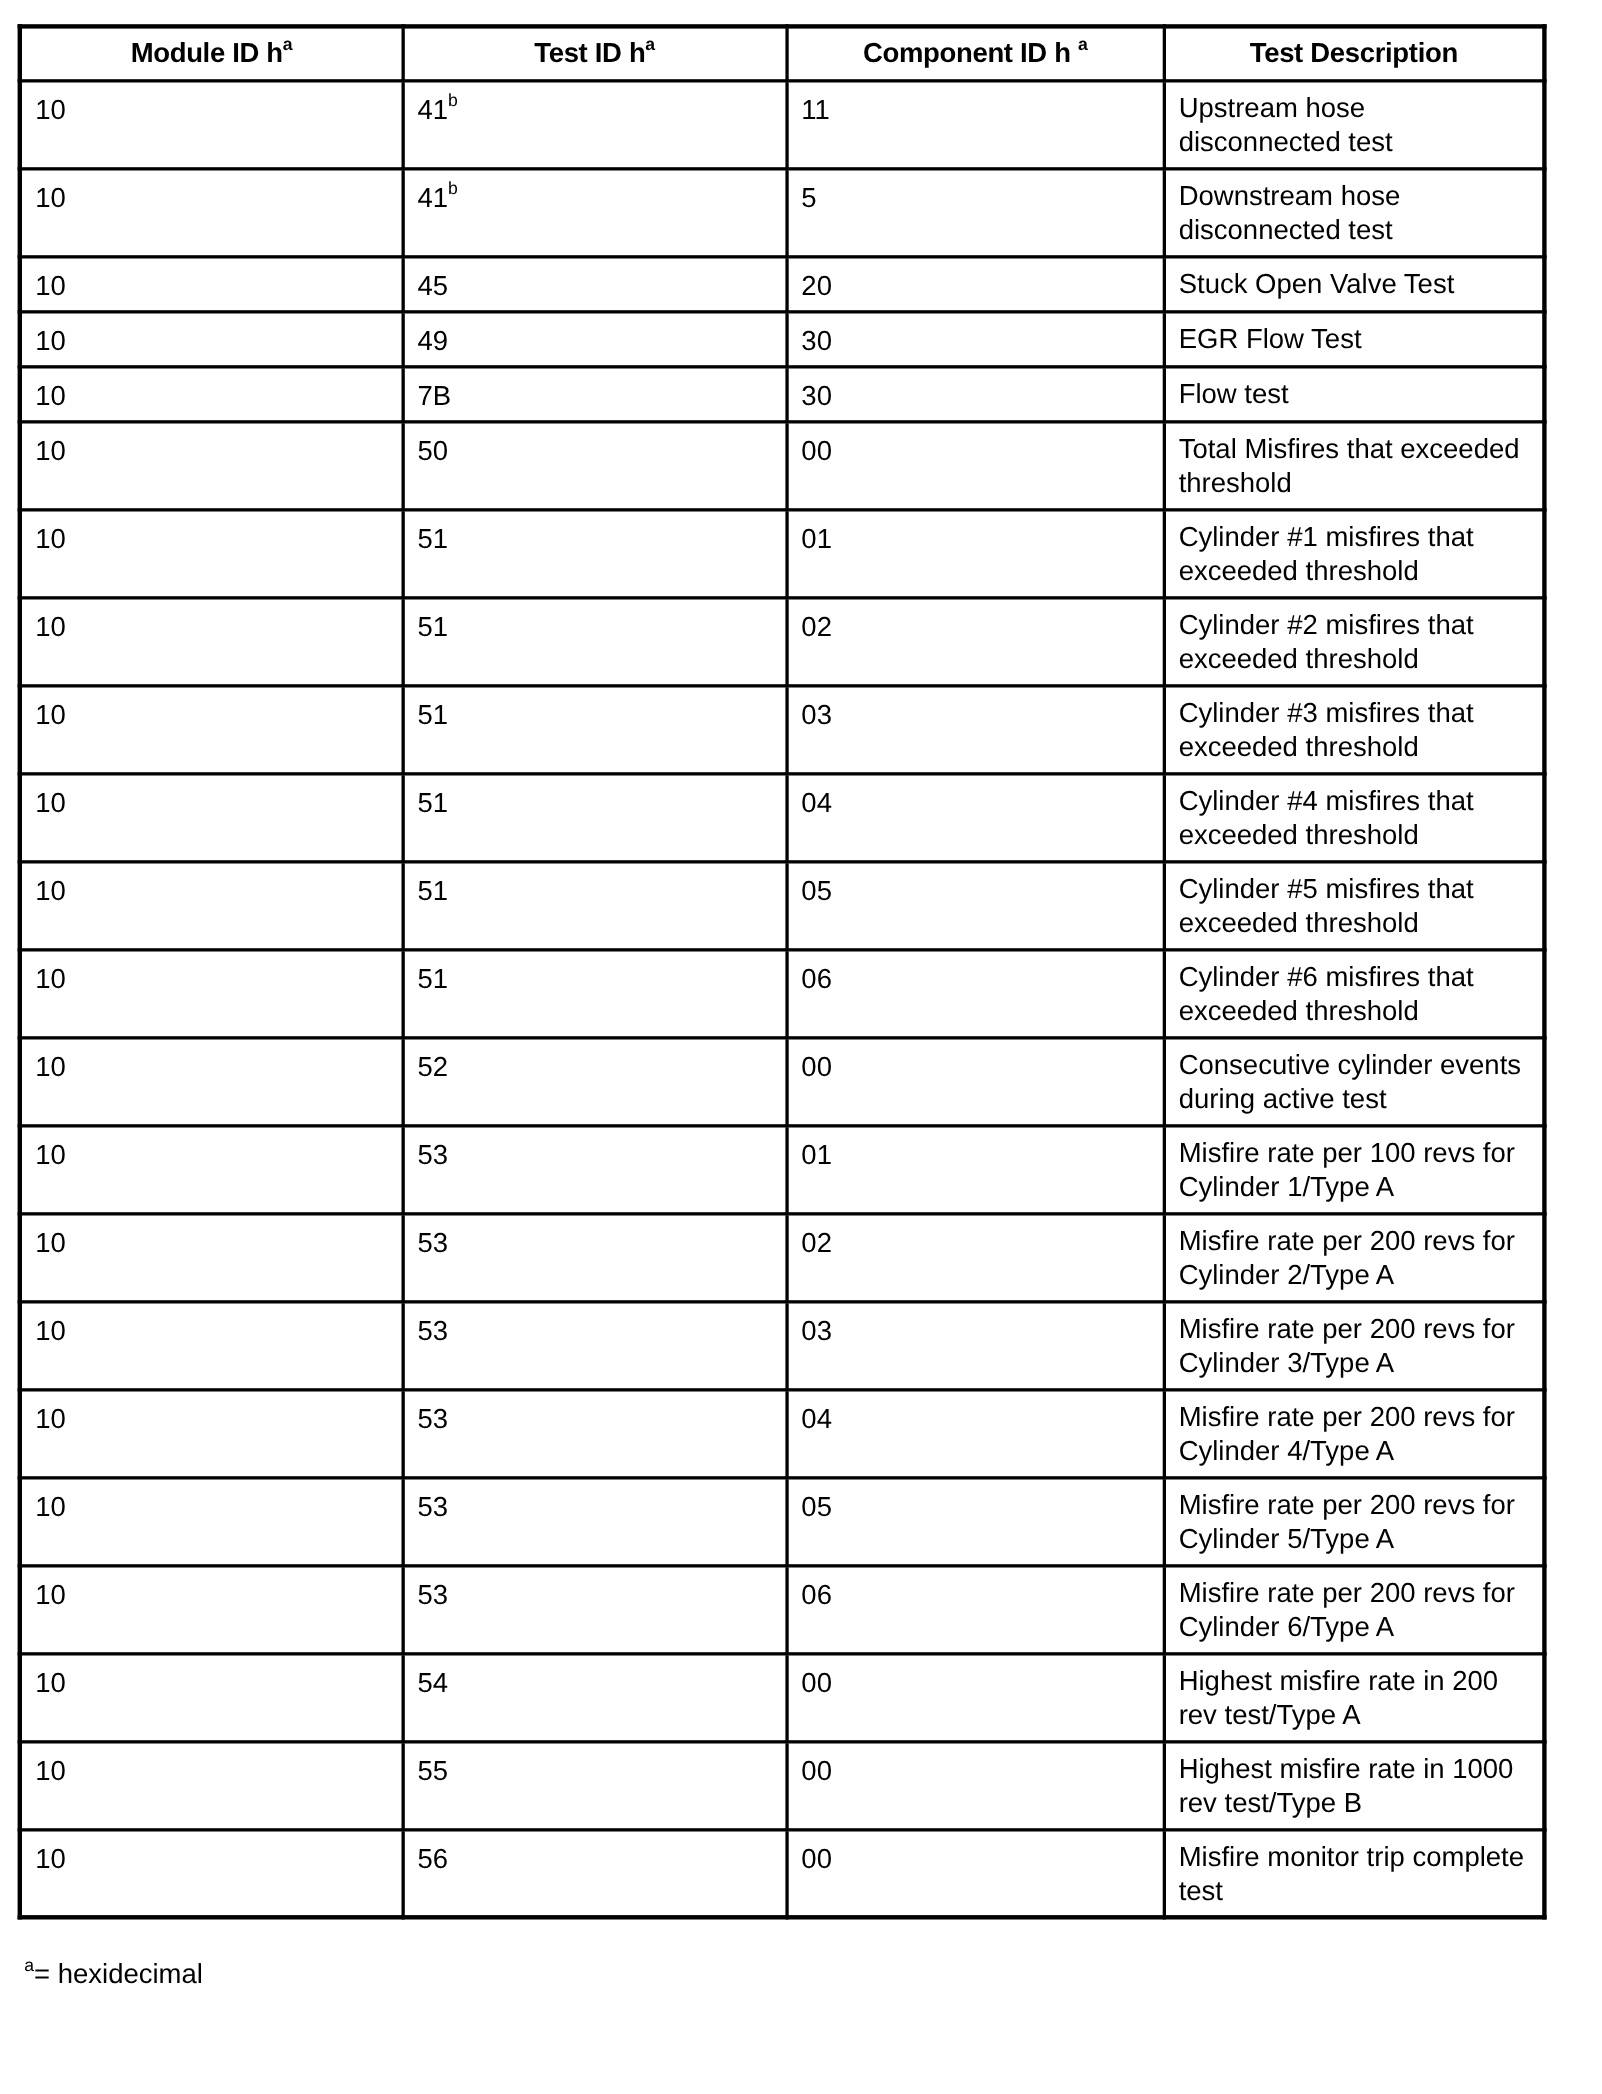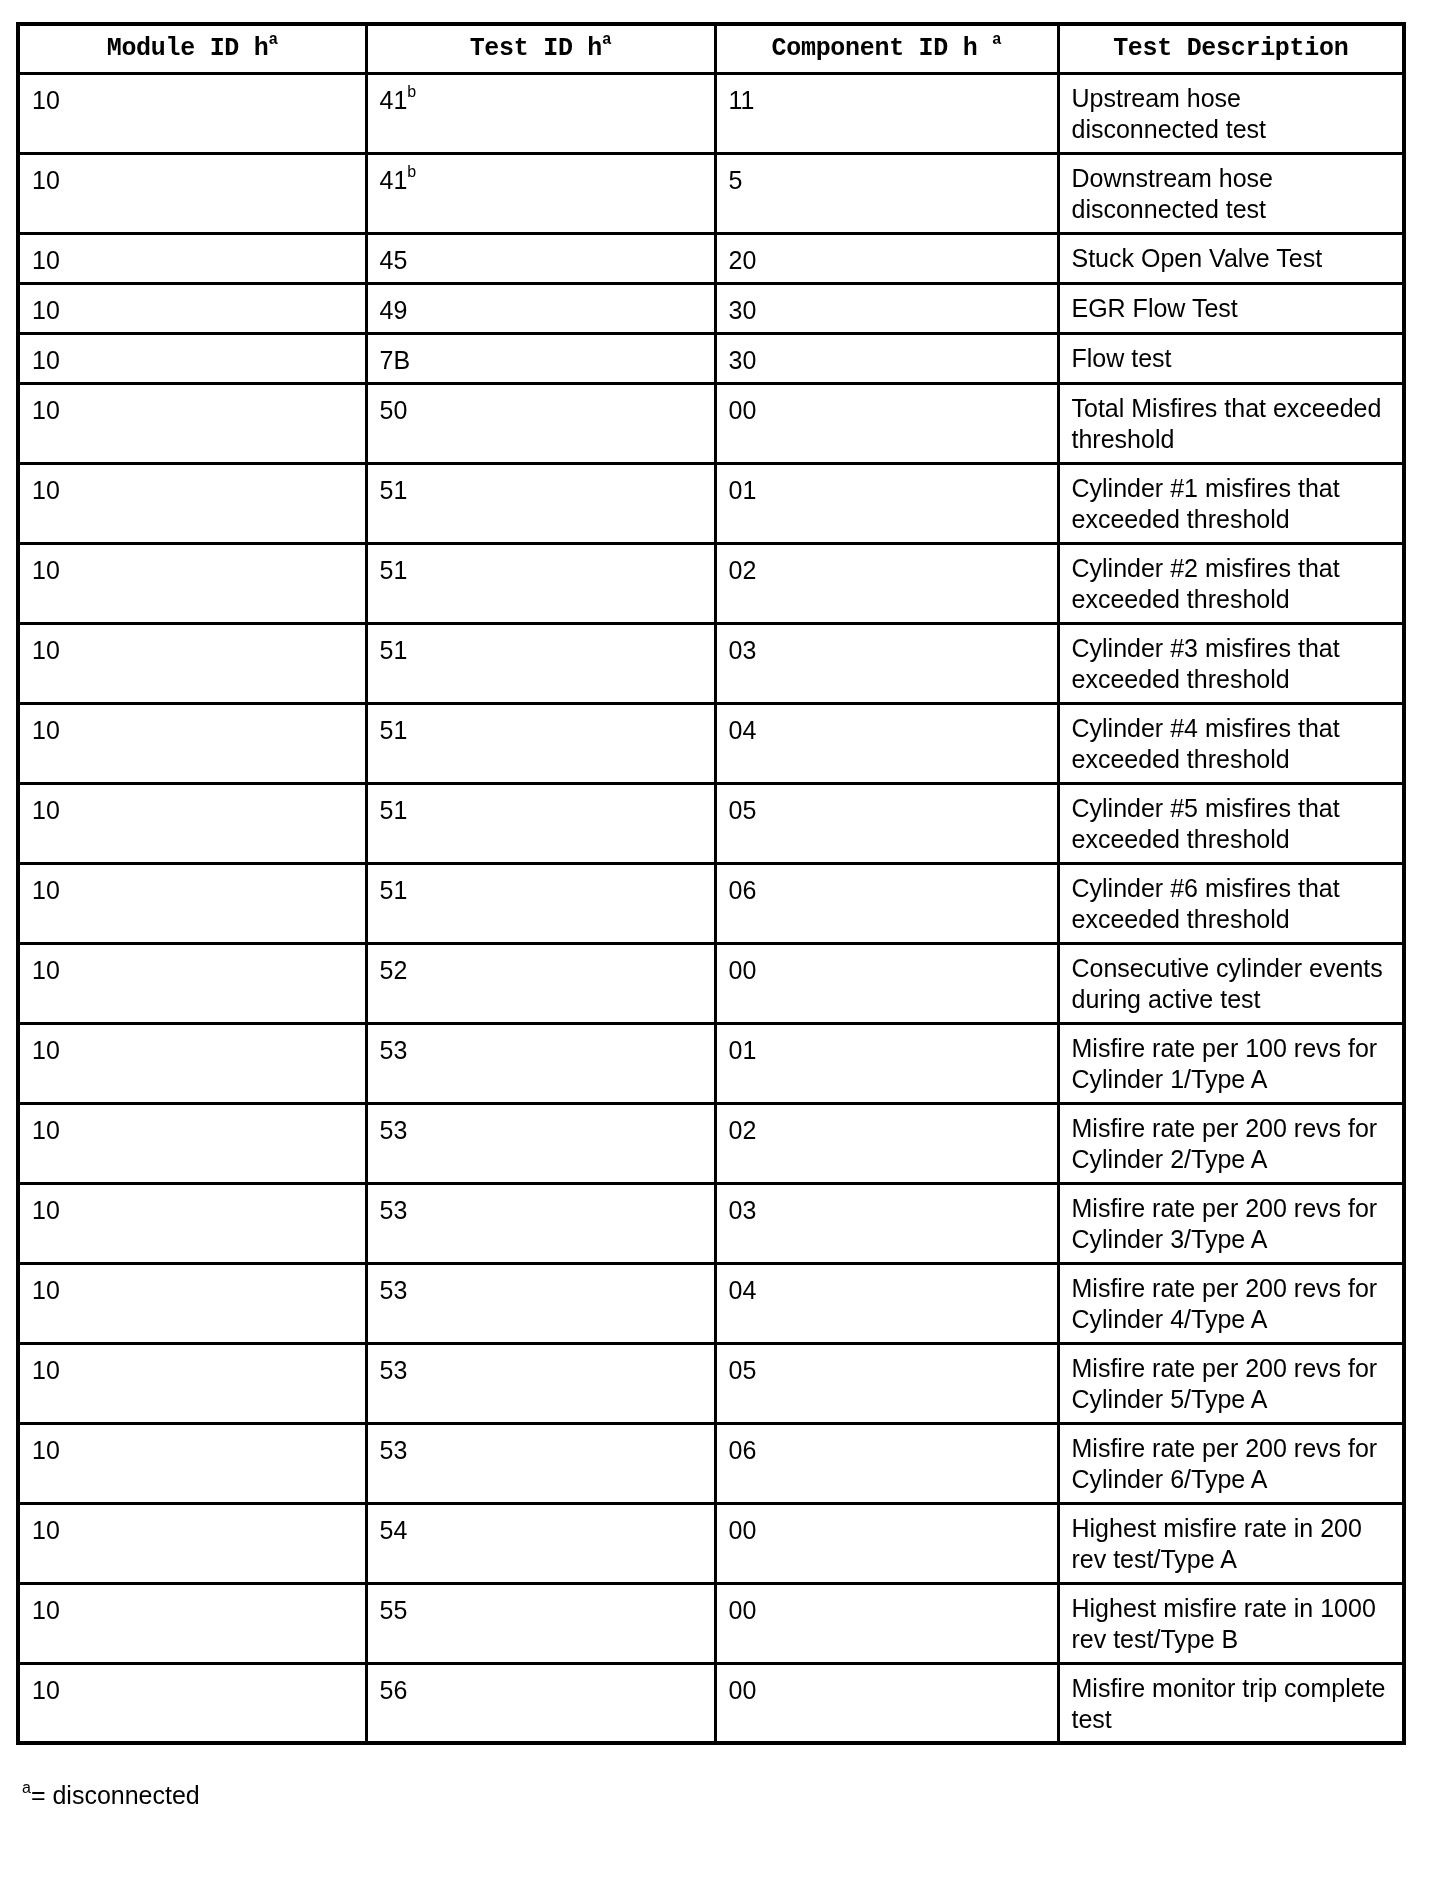--- a/index.html
+++ b/index.html
@@ -34,21 +34,20 @@
       padding: 0;
       box-sizing: border-box;
     }
     .doc-table th {
       height: 49px;
       font-weight: bold;
       font-size: 25px;
       text-align: center;
       vertical-align: middle;
       letter-spacing: -0.3px;
-      font-family: Liberation Mono, monospace;
     }
     .doc-table td {
       font-size: 25px;
       line-height: 31px;
       padding: 10px 10px 6px 12px;
     }
     .doc-table td.desc {
       padding-left: 12px;
       padding-top: 8px;
       margin-top: 40px;
@@ -221,14 +220,14 @@
       <tr class="two">
         <td><span>10</span></td>
         <td><span>56</span><sup></sup></td>
         <td><span>00</span></td>
         <td class="desc"><span>Misfire  monitor  trip complete test</span></td>
       </tr>
     </tbody>
 </table>
 
 <div class="footnotes">
-  <div class="fn"><sup>a</sup><span>= disconnected</span></div>
+  <div class="fn"><sup>a</sup><span>= hexidecimal</span></div>
 </div>
 
 </body></html>

